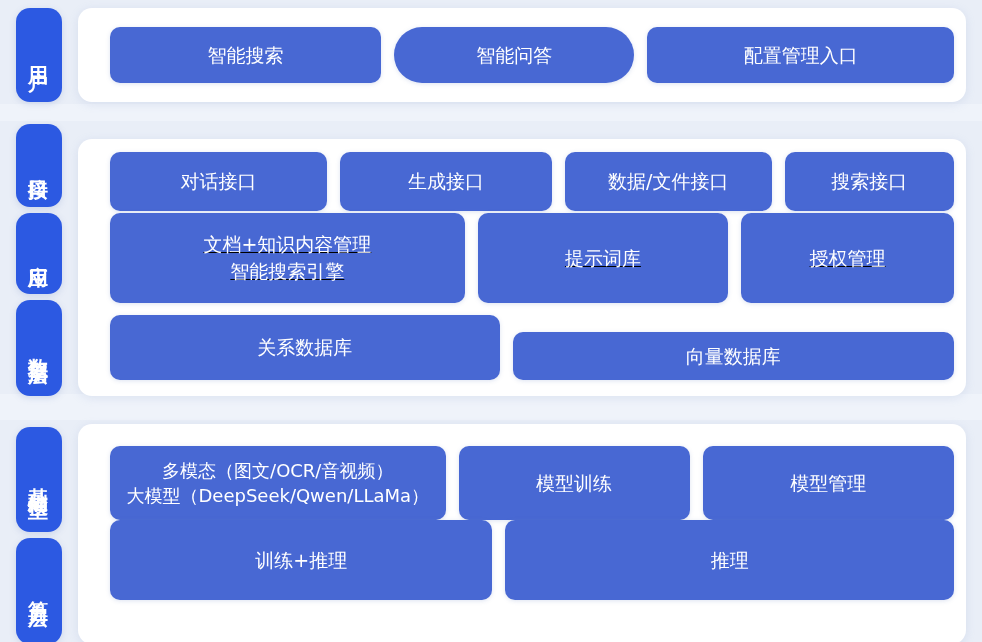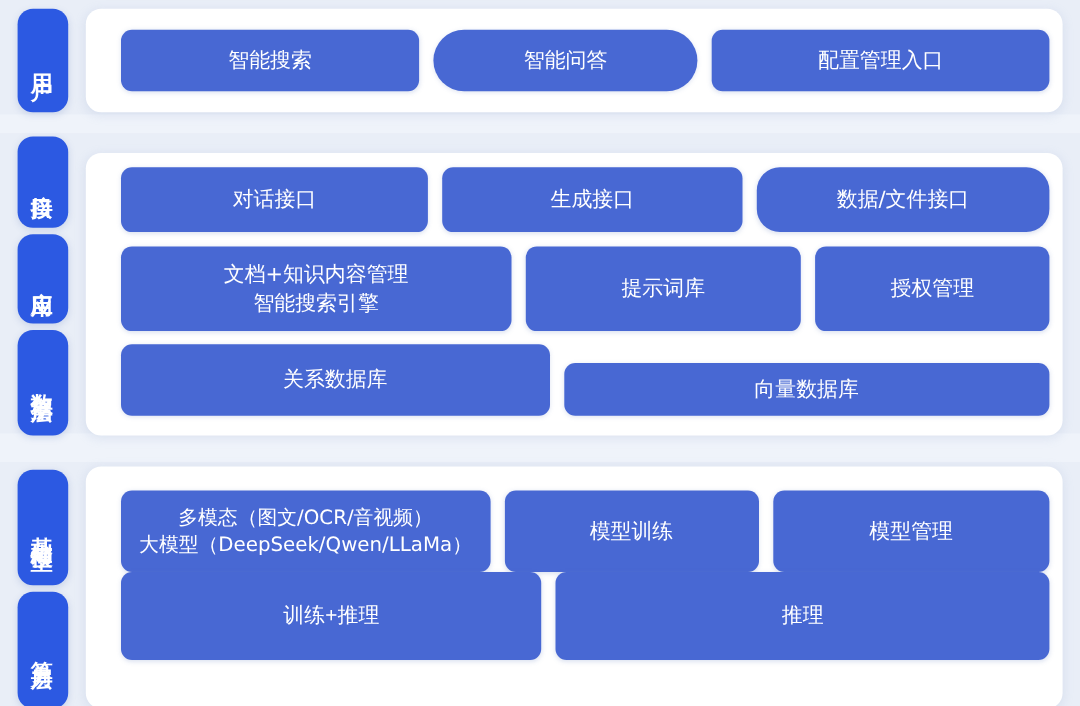--- a/index.html
+++ b/index.html
@@ -48,25 +48,25 @@
     flex: 1;
     box-shadow: 0 2px 10px rgba(140,160,205,0.20);
     padding: 0 12px 0 32px;
   }
   .g1 .panel { display: flex; align-items: center; }
   .g2 .panel { margin-top: 15px; padding-top: 13px; }
   .g3 .panel { padding-top: 22px; }
 
   .row { display: flex; gap: 13px; }
   .r-user { width: 100%; height: 56px; }
-  .r-interface { height: 59px; margin-bottom: 13px; }
-  .r-app { height: 77px; margin-bottom: 12px; }
+  .r-interface { height: 59px; margin-bottom: 2px; }
+  .r-app { height: 90px; margin-bottom: 12px; text-decoration: underline; }
   .r-data { height: 65px; }
   .r-model { height: 74px; }
-  .r-compute { height: 80px; font-family: Liberation Mono, monospace; }
+  .r-compute { height: 80px; }
 
   .box {
     background: #4868d3;
     color: #ffffff;
     border-radius: 10px;
     display: flex; align-items: center; justify-content: center;
     text-align: center;
     font-size: 19px;
     font-weight: 500;
     line-height: 1.4;
@@ -99,21 +99,22 @@
   <section class="group g2">
     <div class="label-col">
       <div class="layer-label l-interface">接口</div>
       <div class="layer-label l-application">应用</div>
       <div class="layer-label l-data">数据层</div>
     </div>
     <div class="panel">
       <div class="row r-interface">
         <div class="box" style="flex:173 1 0;">对话接口</div>
         <div class="box" style="flex:169 1 0;">生成接口</div>
-        <div class="box" style="flex:165 1 0;border-radius:21px;">数据/文件接口</div>
+        <div class="box" style="flex:165 1 0;">数据/文件接口</div>
+        <div class="box" style="flex:135 1 0;">搜索接口</div>
       </div>
       <div class="row r-app">
         <div class="box" style="flex:255 1 0;">文档+知识内容管理
 智能搜索引擎</div>
         <div class="box" style="flex:180 1 0;">提示词库</div>
         <div class="box" style="flex:153 1 0;">授权管理</div>
       </div>
       <div class="row r-data">
         <div class="box" style="flex:255 1 0;">关系数据库</div>
         <div class="box" style="flex:289 1 0;margin-top:17px;">向量数据库</div>

